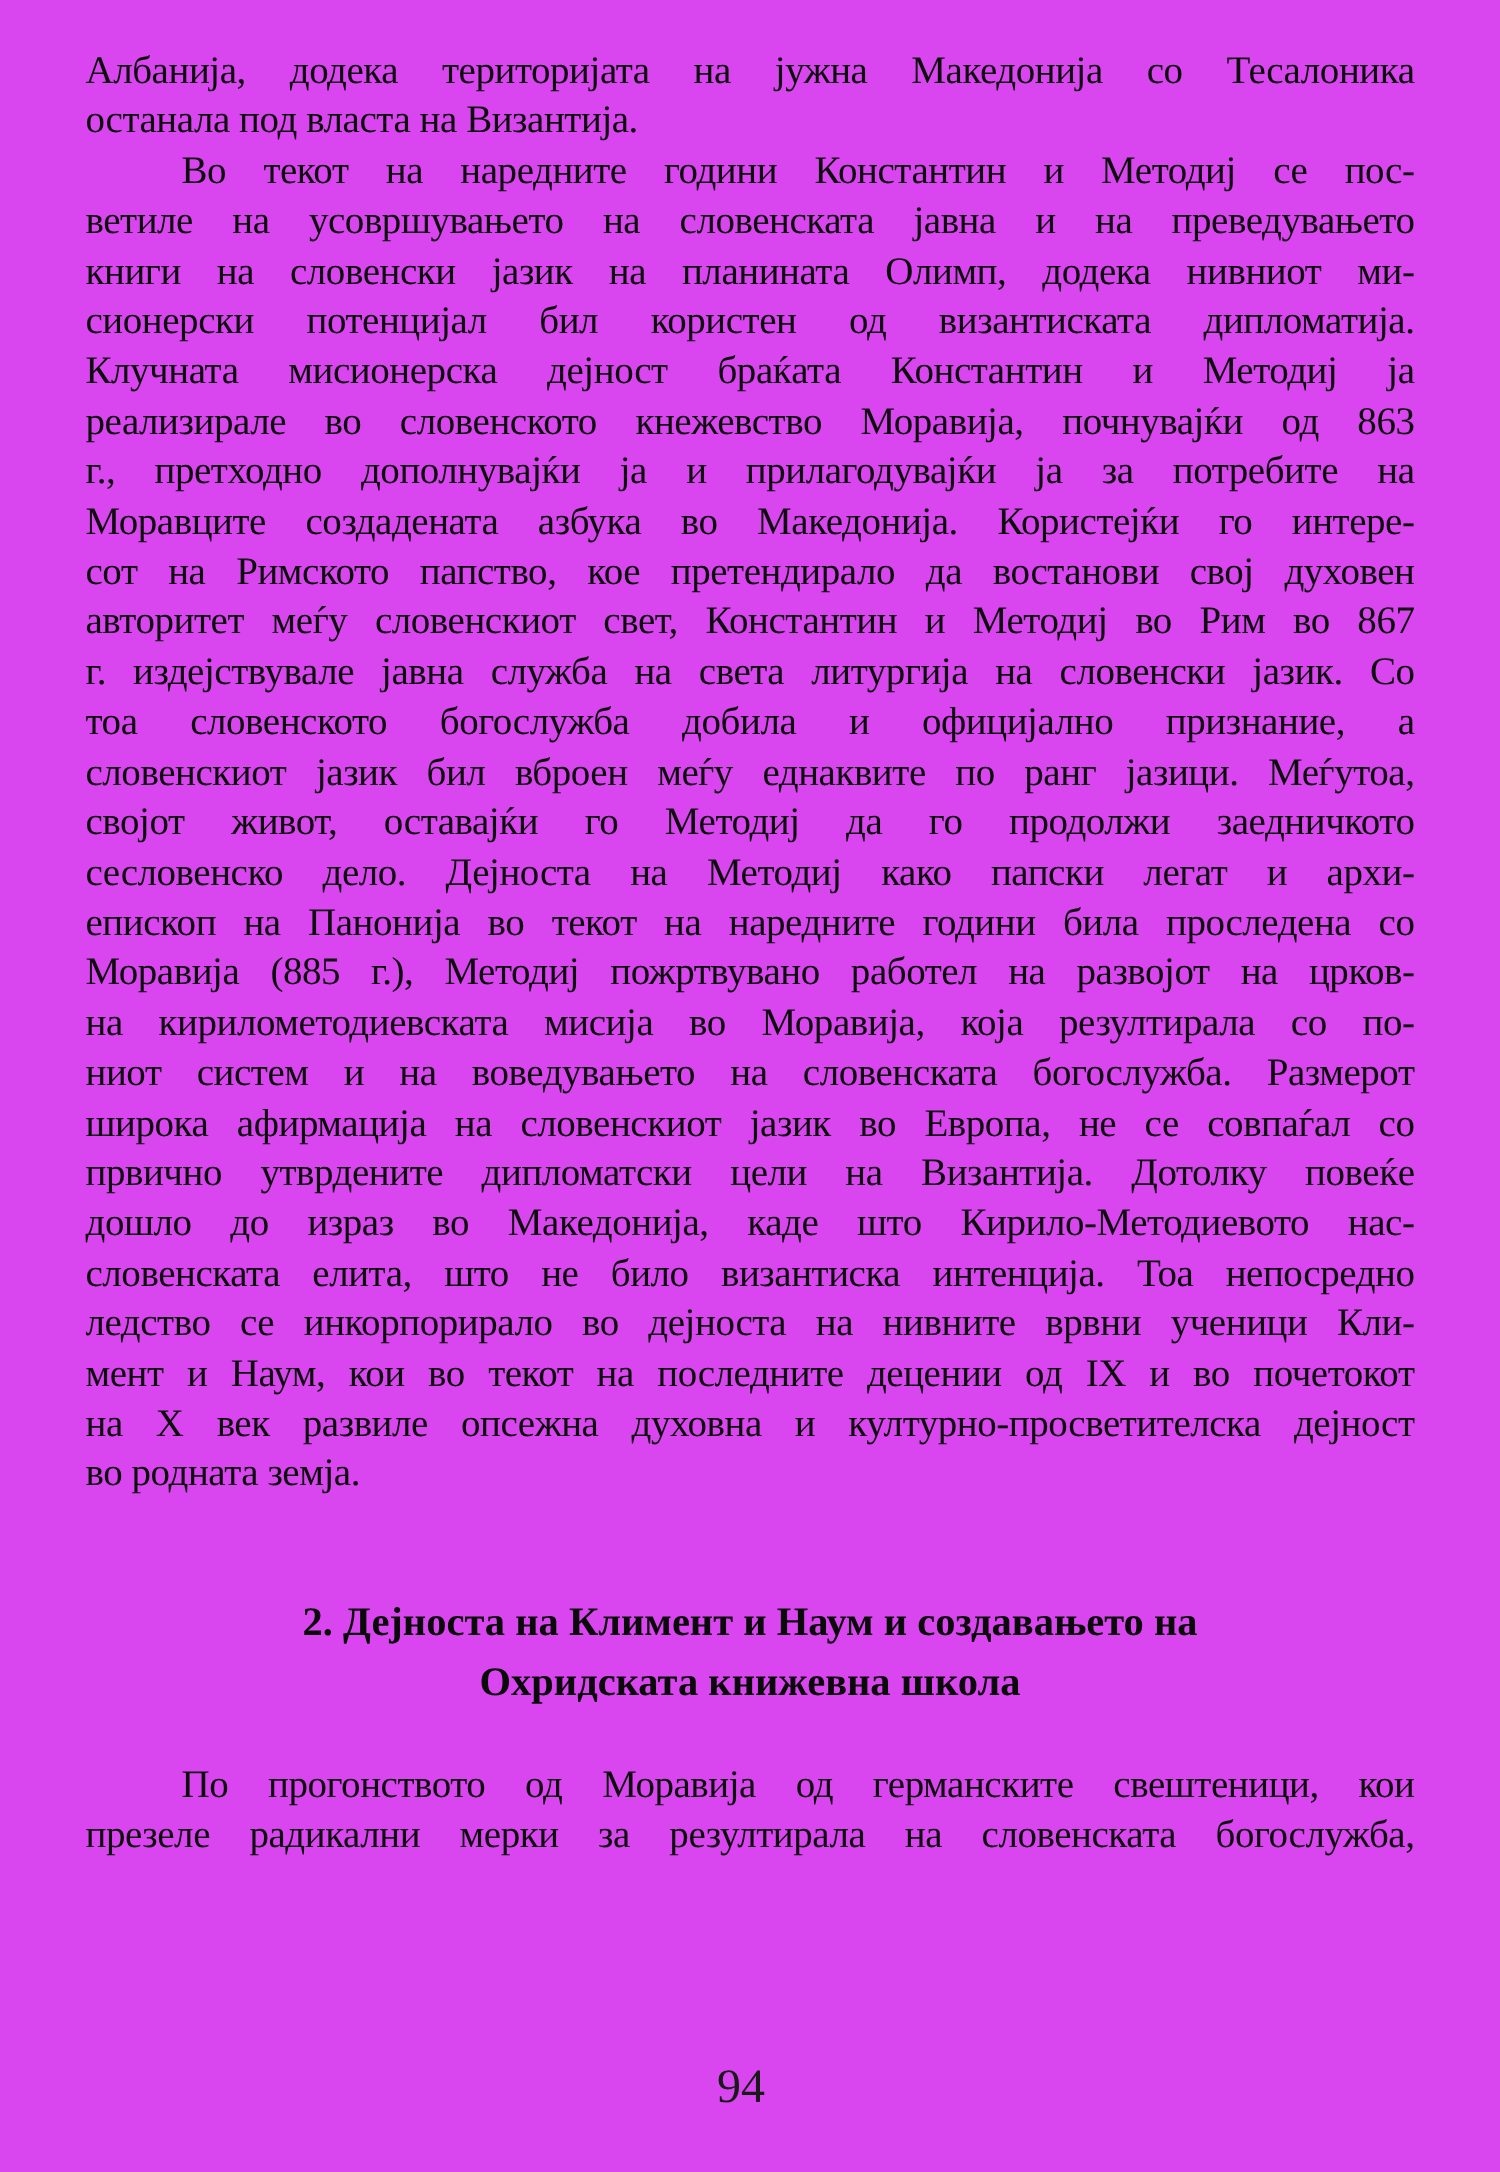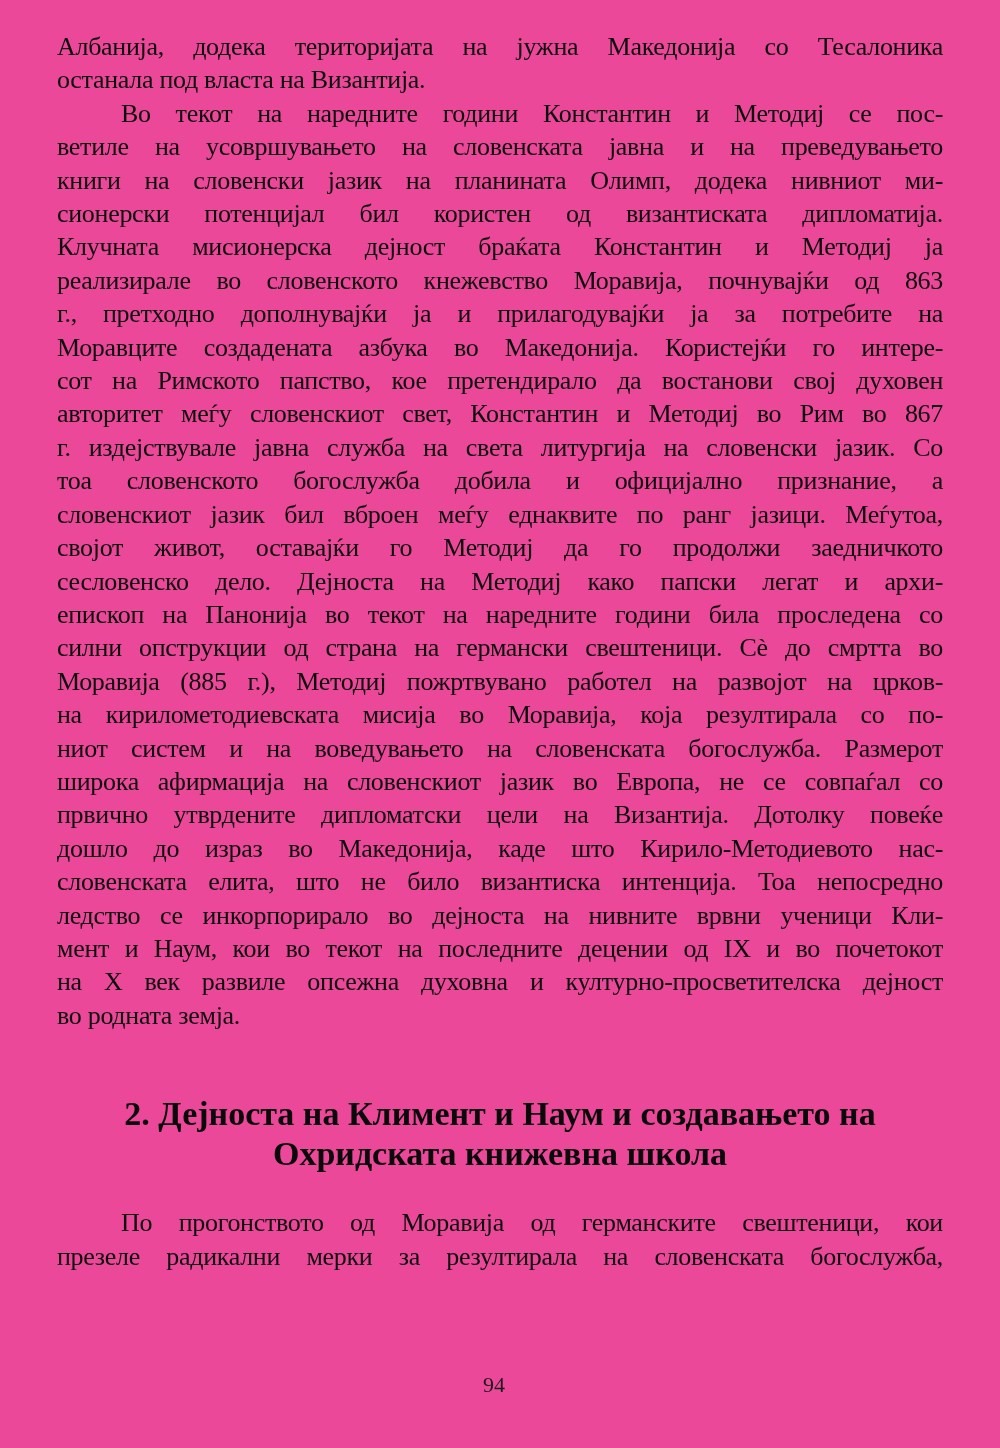--- a/index.html
+++ b/index.html
@@ -6,21 +6,21 @@
     margin: 0;
     padding: 0;
     background: #e9e9e9;
     font-family: "Liberation Serif", "DejaVu Serif", serif;
   }
   .page {
     position: relative;
     width: 1000px;
     height: 1448px;
     margin: 0 auto;
-    background: #ec4899;
+    background: #d946ef;
     color: #111;
     overflow: hidden;
     box-sizing: border-box;
   }
   .text-column {
     position: absolute;
     left: 57px;
     right: 57px;
     top: 30px;
   }
@@ -36,34 +36,34 @@
   .line.indent {
     text-indent: 64px;
   }
   .line.para-end {
     text-align-last: left;
   }
   .section-heading {
     margin-top: 62px;
     text-align: center;
     font-weight: bold;
-    font-size: 34px;
+    font-size: 27px;
     line-height: 40px;
     color: #0a0a0a;
   }
   .after-heading {
     margin-top: 32px;
   }
   .page-number {
     position: absolute;
     left: 0;
     right: 12px;
     top: 1372px;
     text-align: center;
-    font-size: 22px;
+    font-size: 32px;
     color: #1a1a1a;
   }
 </style>
 </head>
 <body>
 
 <div class="page">
   <div class="text-column">
 
     <div>
@@ -78,21 +78,20 @@
         <div class="line">г., претходно дополнувајќи ја и прилагодувајќи ја за потребите на</div>
         <div class="line">Моравците создадената азбука во Македонија. Користејќи го интере-</div>
         <div class="line">сот на Римското папство, кое претендирало да востанови свој духовен</div>
         <div class="line">авторитет меѓу словенскиот свет, Константин и Методиј во Рим во 867</div>
         <div class="line">г. издејствувале јавна служба на света литургија на словенски јазик. Со</div>
         <div class="line">тоа словенското богослужба добила и официјално признание, а</div>
         <div class="line">словенскиот јазик бил вброен меѓу еднаквите по ранг јазици. Меѓутоа,</div>
         <div class="line">својот живот, оставајќи го Методиј да го продолжи заедничкото</div>
         <div class="line">сесловенско дело. Дејноста на Методиј како папски легат и архи-</div>
         <div class="line">епископ на Панонија во текот на наредните години била проследена со</div>
-        <div class="line">силни опструкции од страна на германски свештеници. Сè до смртта во</div>
         <div class="line">Моравија (885 г.), Методиј пожртвувано работел на развојот на црков-</div>
         <div class="line">на кирилометодиевската мисија во Моравија, која резултирала со по-</div>
         <div class="line">ниот систем и на воведувањето на словенската богослужба. Размерот</div>
         <div class="line">широка афирмација на словенскиот јазик во Европа, не се совпаѓал со</div>
         <div class="line">првично утврдените дипломатски цели на Византија. Дотолку повеќе</div>
         <div class="line">дошло до израз во Македонија, каде што Кирило-Методиевото нас-</div>
         <div class="line">словенската елита, што не било византиска интенција. Тоа непосредно</div>
         <div class="line">ледство се инкорпорирало во дејноста на нивните врвни ученици Кли-</div>
         <div class="line">мент и Наум, кои во текот на последните децении од IX и во почетокот</div>
         <div class="line">на X век развиле опсежна духовна и културно-просветителска дејност</div>

